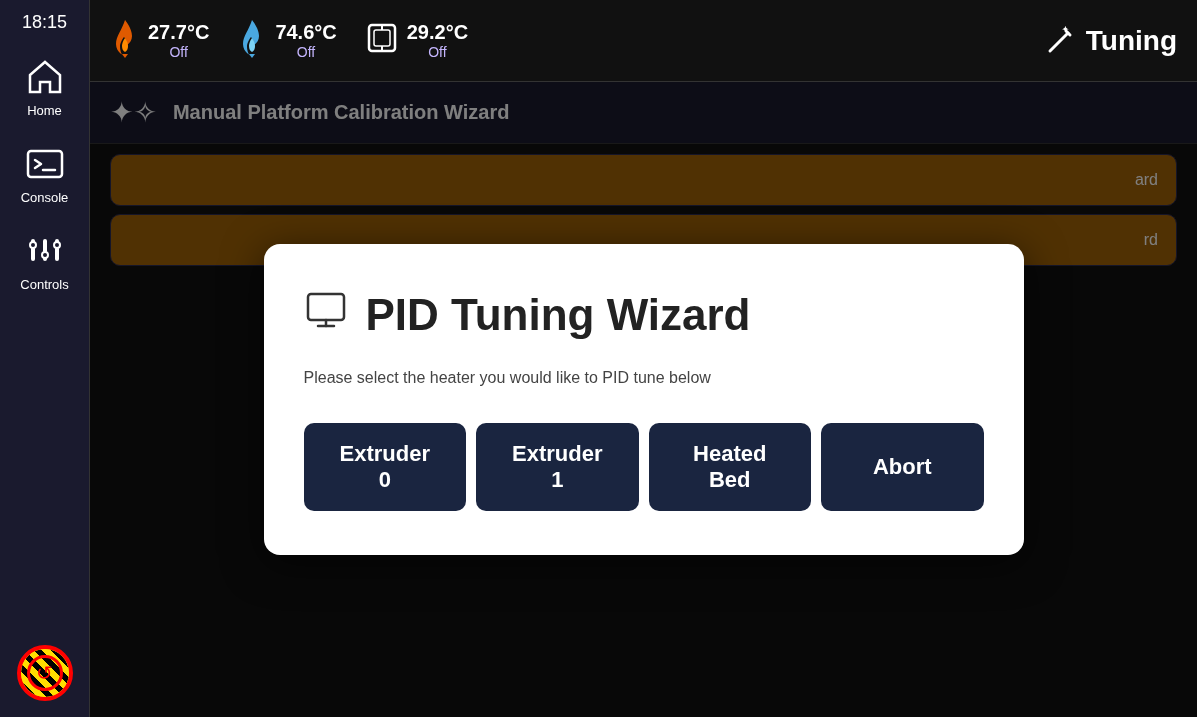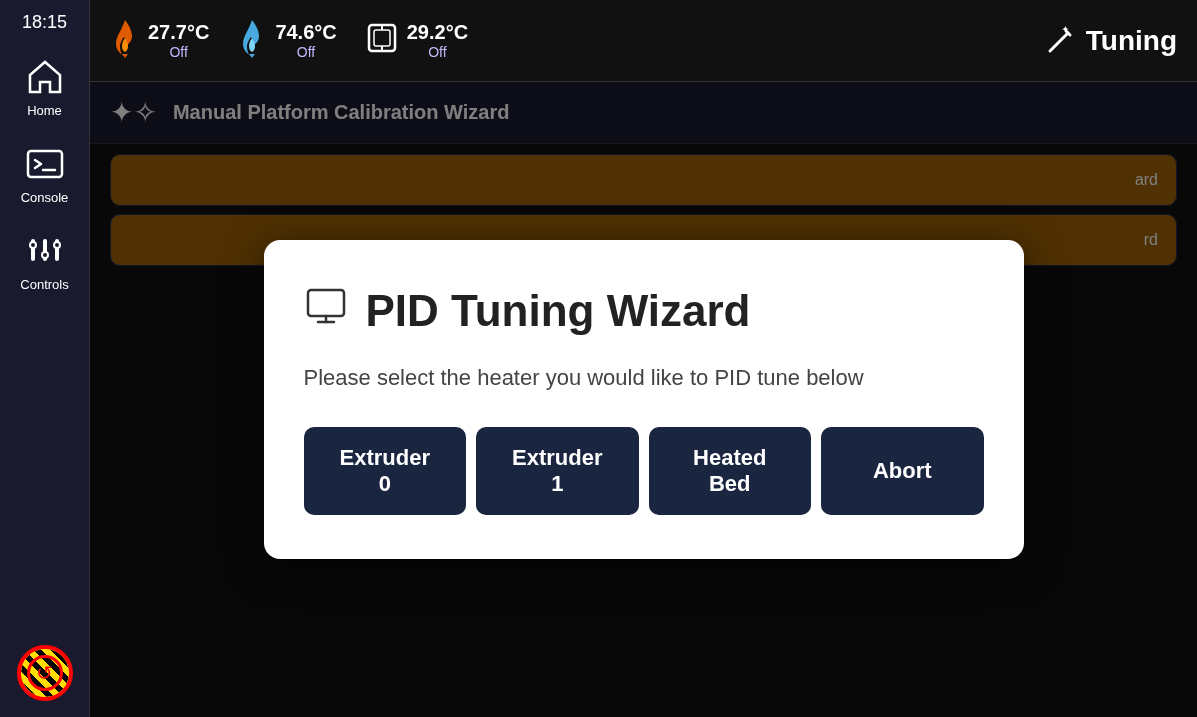--- a/index.html
+++ b/index.html
@@ -217,21 +217,21 @@
       font-size: 36px;
       margin-right: 18px;
       color: #222;
     }
     .modal-title {
       font-size: 44px;
       font-weight: bold;
       color: #222;
     }
     .modal-subtitle {
-      font-size: 22px;
+      font-size: 16px;
       color: #444;
       margin-bottom: 36px;
     }
     .modal-buttons {
       display: flex;
       gap: 10px;
       flex-wrap: wrap;
     }
     .modal-btn {
       background: #1a2540;

